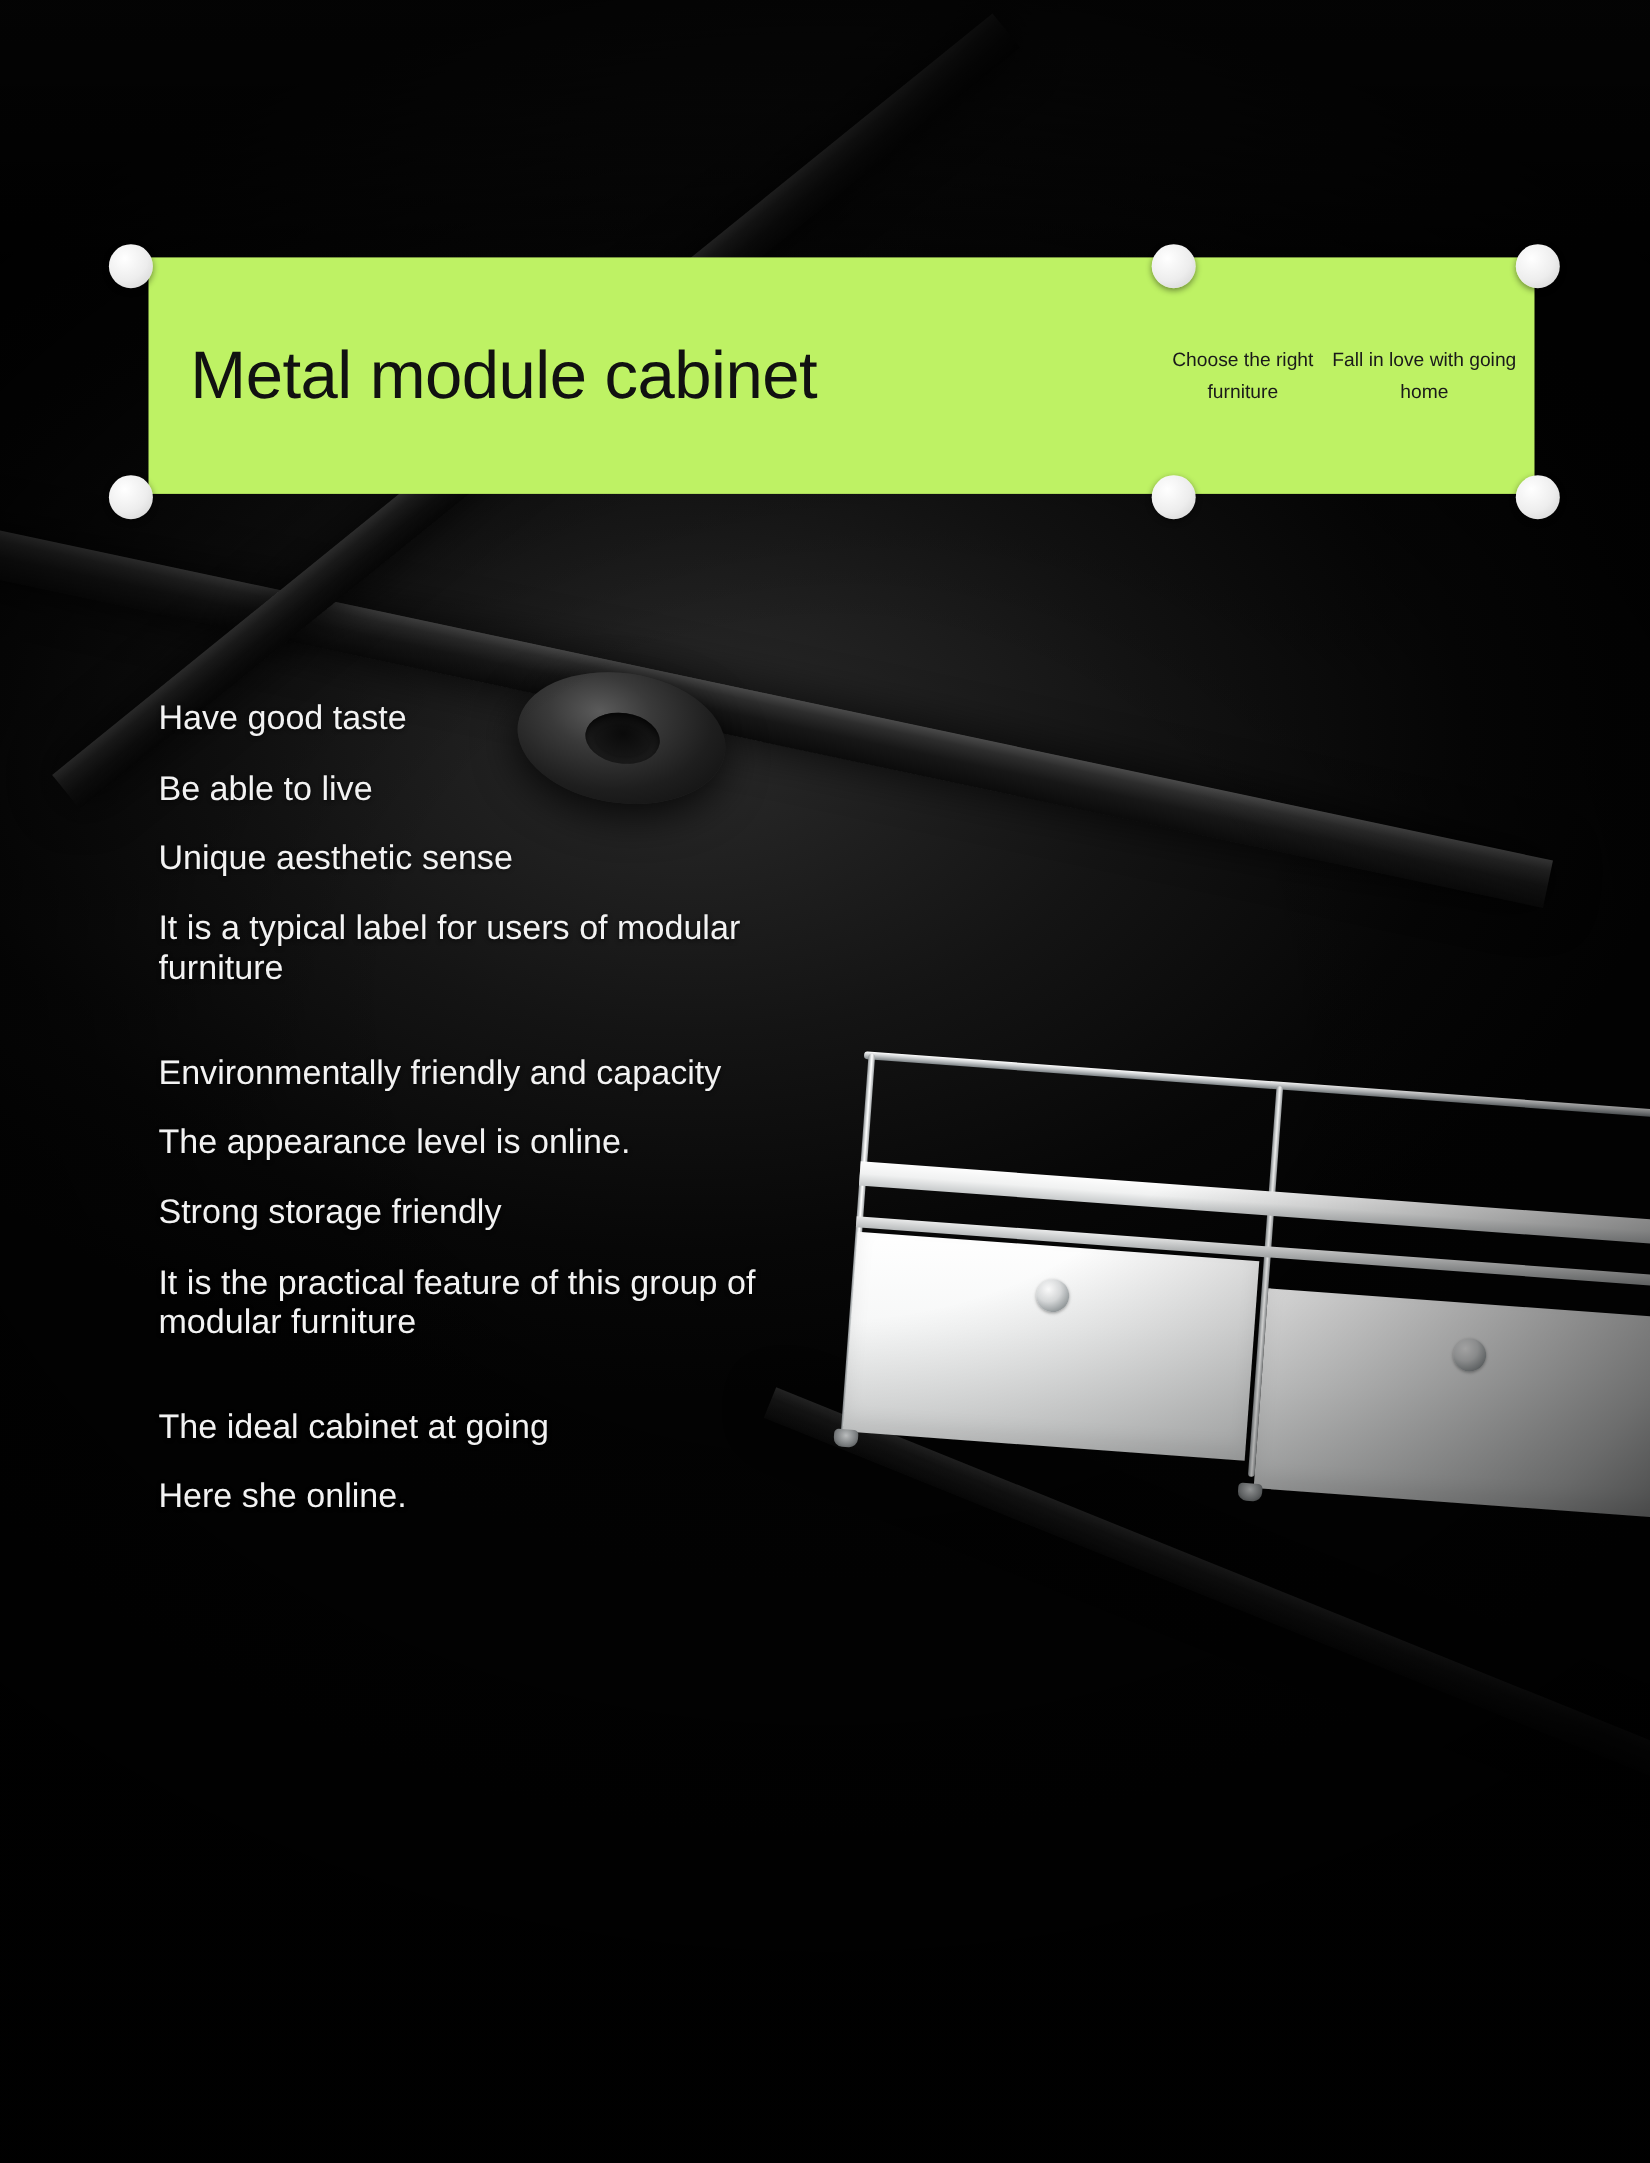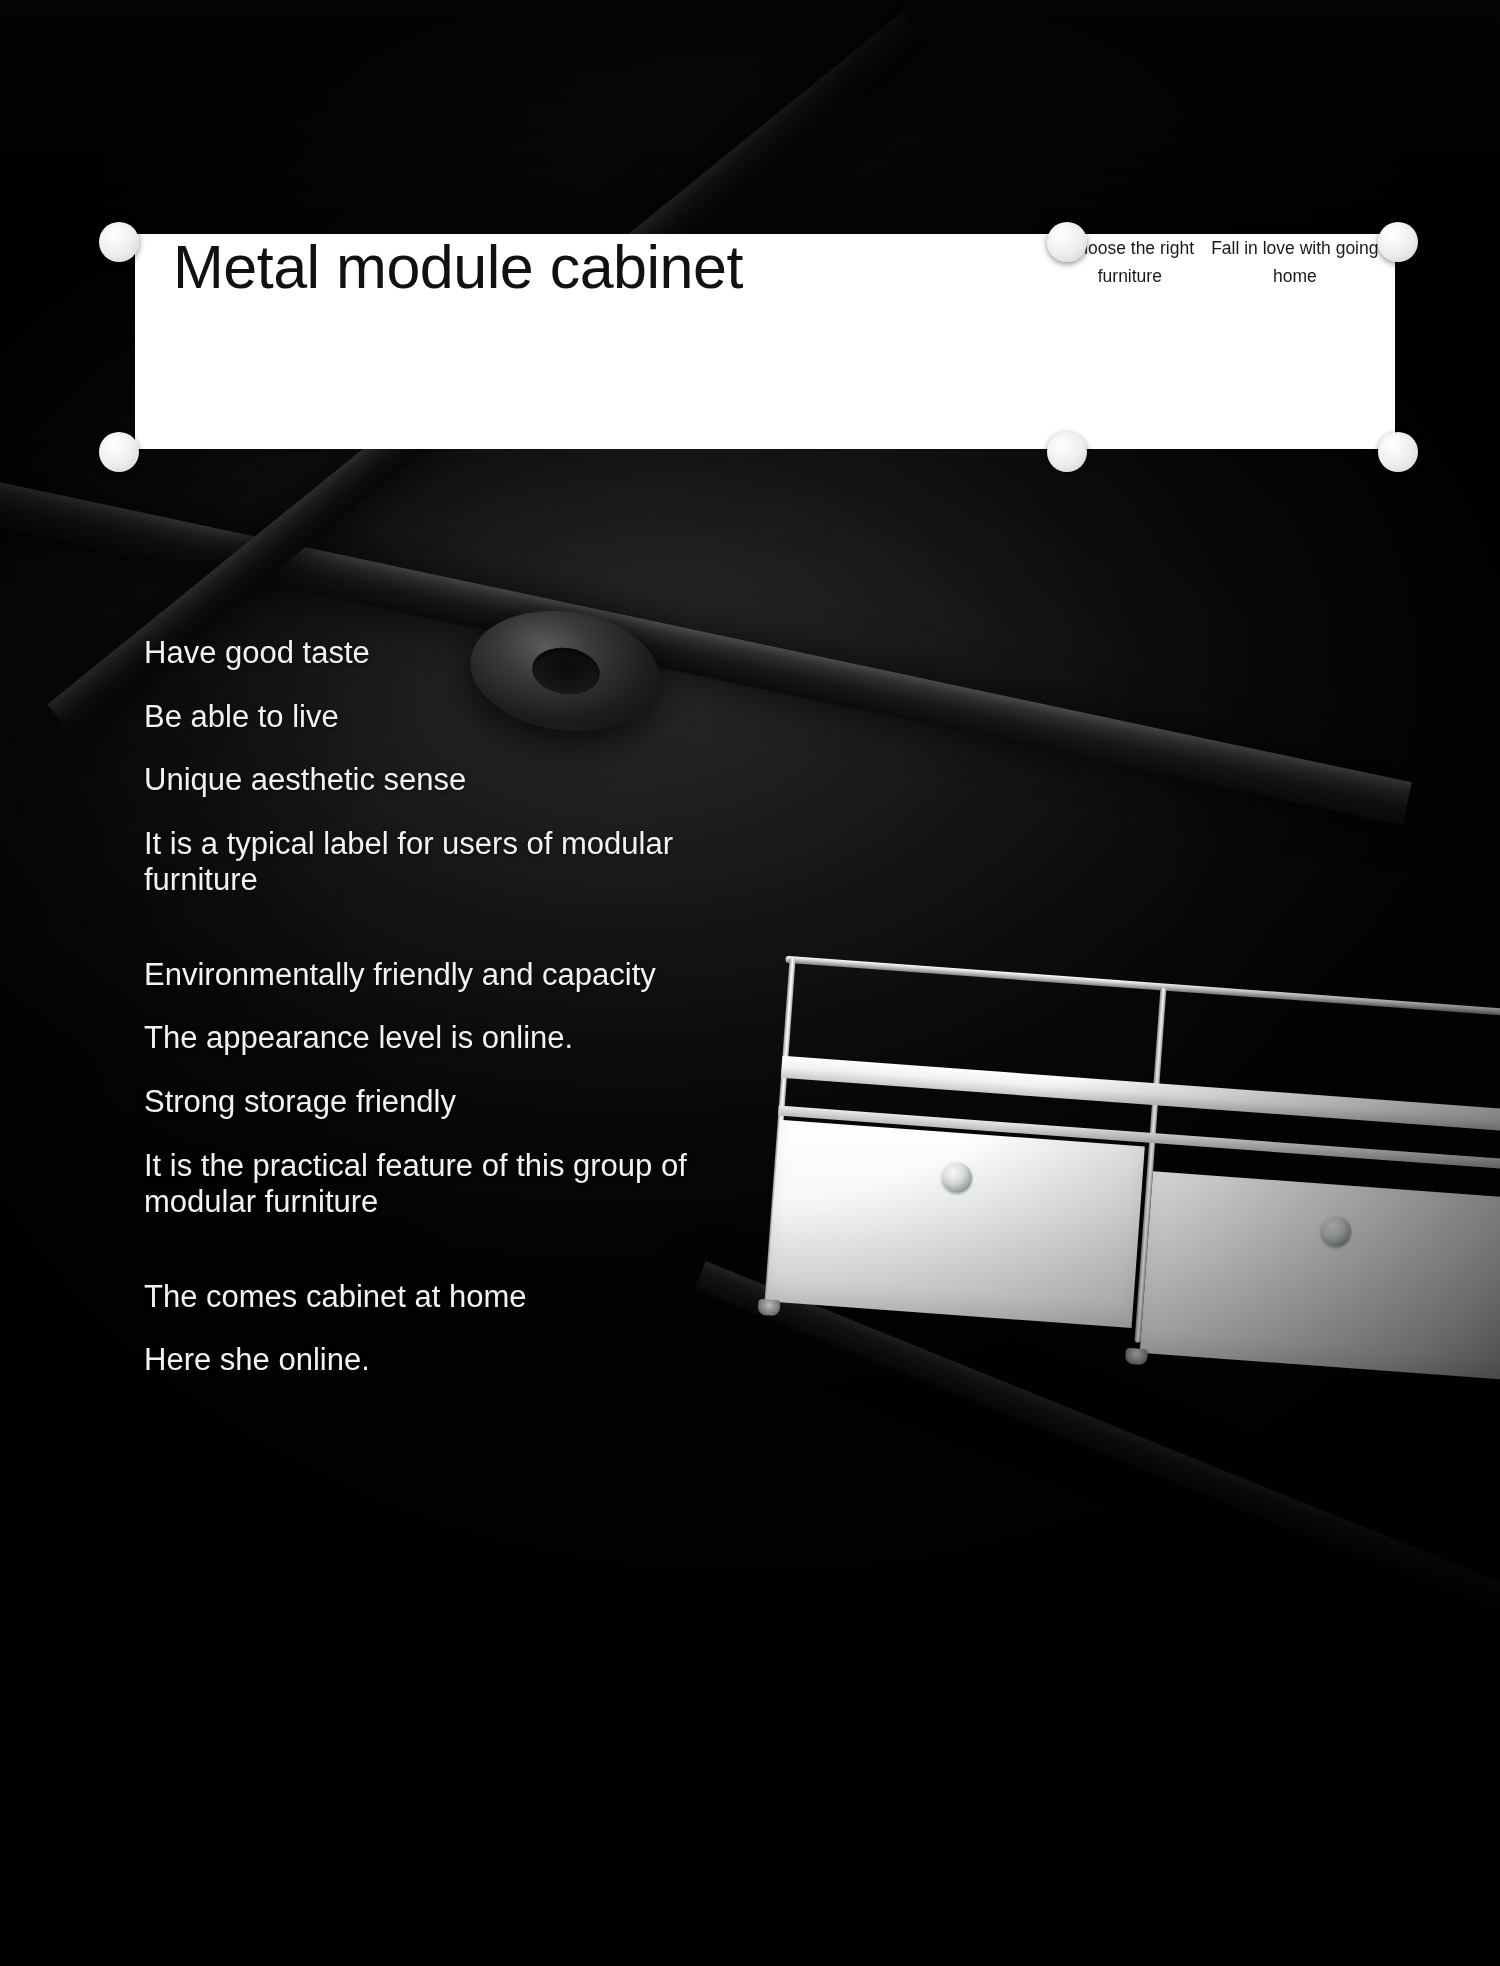--- a/index.html
+++ b/index.html
@@ -152,23 +152,23 @@
     border-radius: 4px 4px 8px 8px;
   }
 
   
   .header-card {
     position: absolute;
     left: 135px;
     top: 234px;
     width: 1260px;
     height: 215px;
-    background: #ffffff;
+    background: #bef264;
     display: flex;
-    align-items: flex-start;
+    align-items: center;
   }
   .header-main {
     flex: 1 1 auto;
     display: flex;
     align-items: center;
     padding-left: 38px;
   }
   .header-title {
     font-size: 61px;
     font-weight: 400;
@@ -298,19 +298,19 @@
 
     <div class="copy-group">
       <div class="copy-line">Environmentally friendly and capacity</div>
       <div class="copy-line">The appearance level is online.</div>
       <div class="copy-line">Strong storage friendly</div>
       <div class="copy-line">It is the practical feature of this group of modular furniture</div>
     </div>
 
 
     <div class="copy-group">
-      <div class="copy-line wide">The comes cabinet at home</div>
+      <div class="copy-line wide">The ideal cabinet at going</div>
       <div class="copy-line wide">Here she online.</div>
     </div>
 
   </div>
 
 </div>
 
 </body></html>

